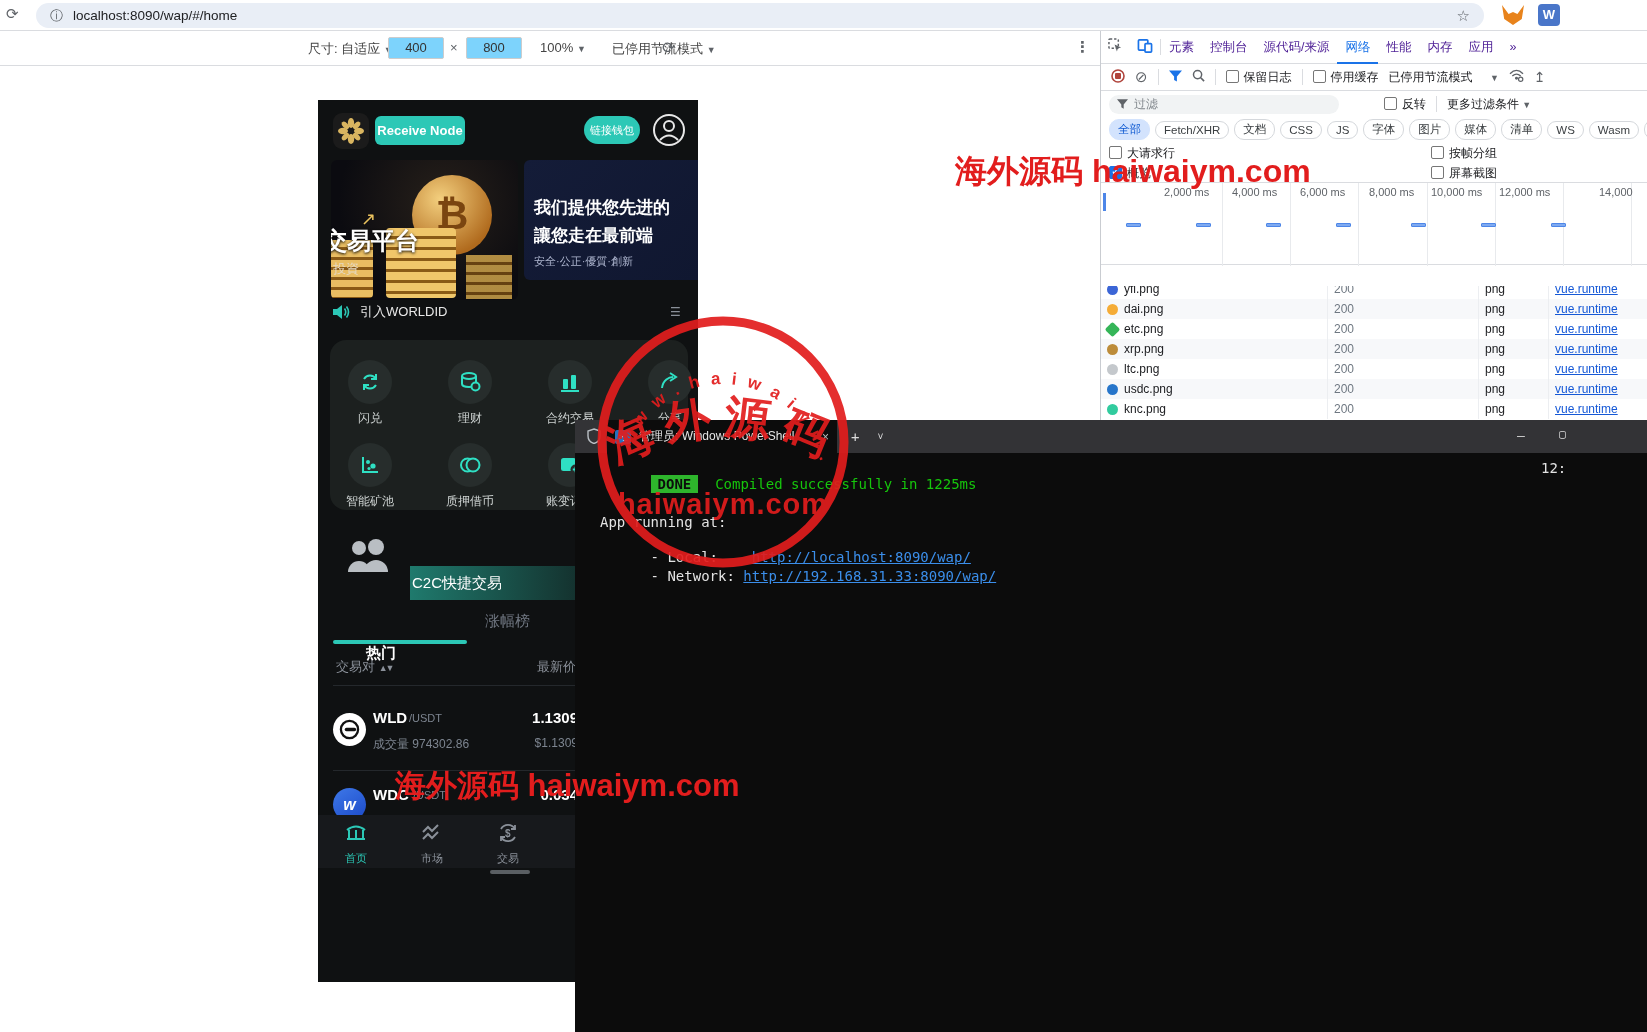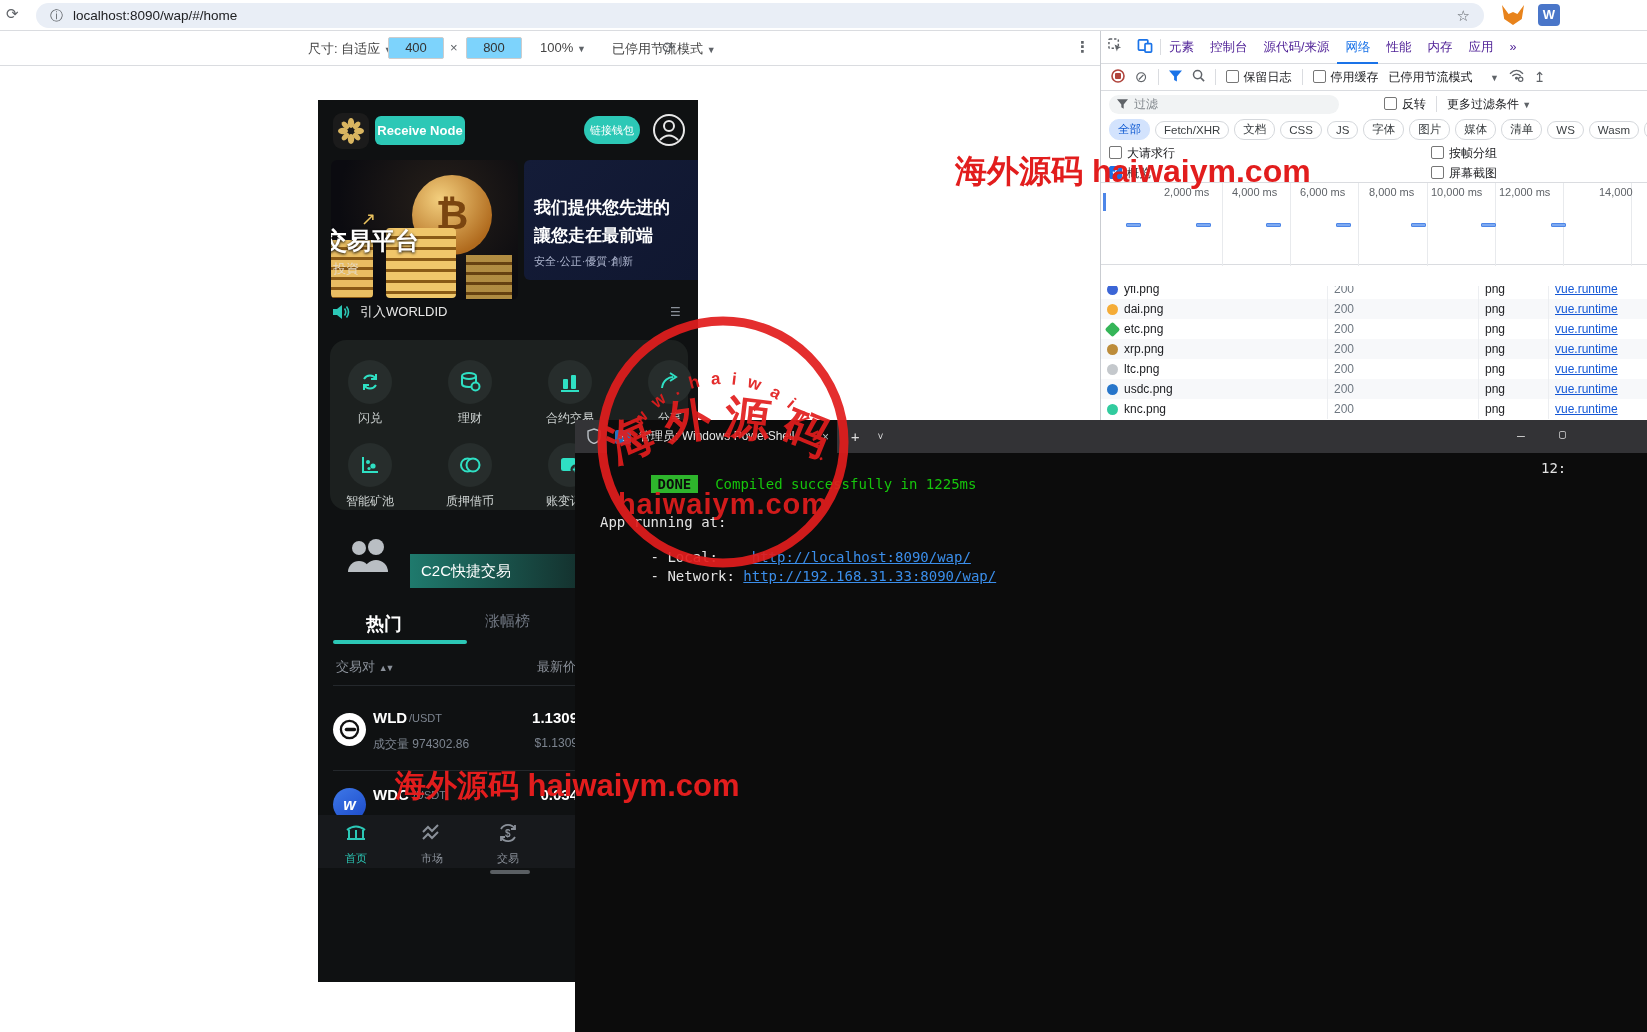--- a/index.html
+++ b/index.html
@@ -50,21 +50,21 @@
   .nr-type { width:70px; padding-left:6px; border-right:1px solid #eceef1; height:100%; line-height:20px; }
   .nr-init { flex:1; padding-left:6px; color:#1558d6; text-decoration:underline; white-space:nowrap; overflow:hidden; height:100%; line-height:20px; }
 
   
   .phone { left:318px; top:100px; width:380px; height:882px; background:#0f1112; overflow:hidden; color:#fff; }
   .teal-btn { background:#2cc8b6; color:#fff; border-radius:6px; font-weight:bold; display:flex; align-items:center; justify-content:center; }
   .menu-card { left:12px; top:240px; width:358px; height:170px; background:#1c201f; border-radius:16px; }
   .menu-item { position:absolute; width:80px; text-align:center; }
   .menu-circ { width:44px; height:44px; border-radius:50%; background:#272d2c; margin:0 auto; display:flex; align-items:center; justify-content:center; }
   .menu-lbl { margin-top:6px; font-size:12px; color:#cfd4d3; }
-  .tab-hot { font-size:18px; color:#fff; font-weight:bold; }
+  .tab-hot { font-size:15px; color:#fff; font-weight:bold;margin-top:32px; }
   .tab-dim { font-size:15px; color:#6f7680; }
   .coin-sym { font-size:15px; font-weight:bold; color:#fff; }
   .coin-quote { font-size:11px; color:#7d8590; }
   .dim { color:#7d8590; }
   .nav-item { position:absolute; width:60px; text-align:center; }
   .nav-lbl { font-size:11px; color:#8a9099; margin-top:3px; }
 
   
   .terminal { left:575px; top:420px; width:1072px; height:612px; background:#0c0c0c; font-family:"DejaVu Sans Mono","Liberation Mono",monospace; }
   .term-bar { left:0; top:0; width:1072px; height:33px; background:#333336; display:flex; align-items:center; }
@@ -433,21 +433,21 @@
     </div>
 
     <div class="abs" style="left:27px;top:438px;">
       <svg width="46" height="42" viewBox="0 0 46 42">
           <circle cx="14" cy="10" r="7" fill="#b9bec3"></circle>
           <circle cx="31" cy="9" r="8" fill="#b9bec3"></circle>
           <path d="M3 34 a11 11 0 0 1 22 0 Z" fill="#b9bec3"></path>
           <path d="M19 34 a12 12 0 0 1 24 0 Z" fill="#b9bec3"></path>
         </svg>
     </div>
-    <div class="abs" style="left:92px;top:454px;width:270px;height:34px;background:linear-gradient(90deg,#1f7a6d 0%,rgba(31,122,109,0) 90%);display:flex;align-items:center;padding-left:11px;">
+    <div class="abs" style="left:92px;top:466px;width:270px;height:34px;background:linear-gradient(90deg,#1f7a6d 0%,rgba(31,122,109,0) 90%);display:flex;align-items:center;padding-left:2px;">
       <span style="font-size:15px;color:#fff;">C2C快捷交易</span>
     </div>
 
     <div class="abs tab-hot" style="left:48px;top:512px;">热门</div>
     <div class="abs tab-dim" style="left:167px;top:512px;">涨幅榜</div>
     <div class="abs" style="left:15px;top:540px;width:134px;height:4px;background:#2cc8b6;border-radius:2px;"></div>
 
     <div class="abs" style="left:18px;top:558px;font-size:13px;color:#8a9099;">
       <span>交易对</span>
       <span style="font-size:9px;letter-spacing:-2px;">▲▼</span>

